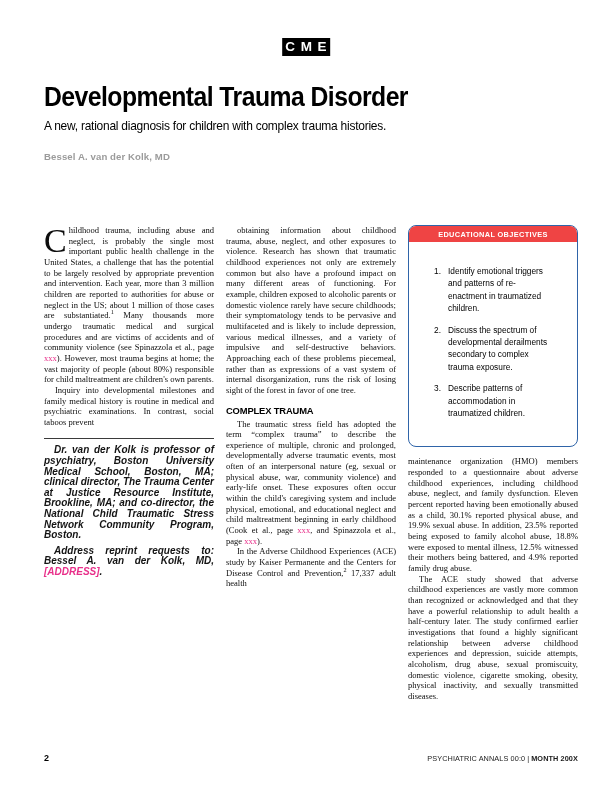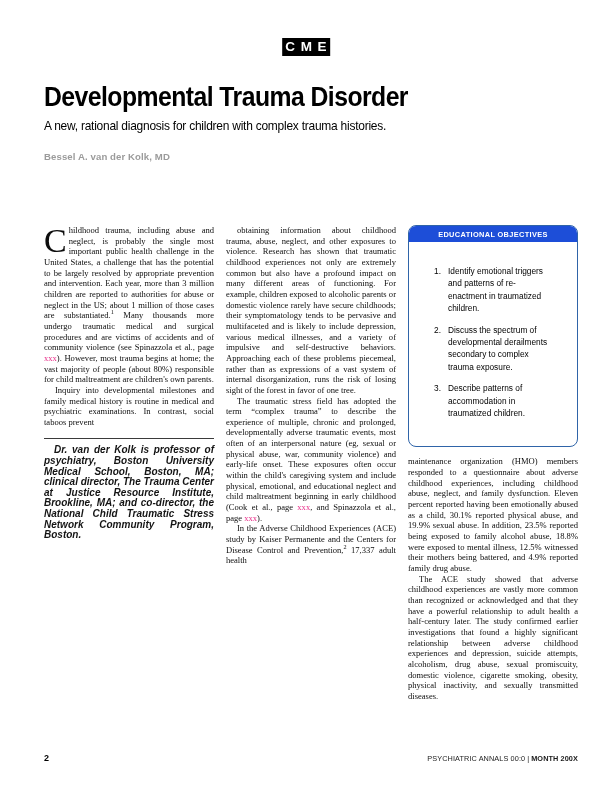--- a/index.html
+++ b/index.html
@@ -239,35 +239,37 @@
 <main class="columns">
 
   <div class="col">
     <p class="body dropcap-para"><span>Childhood trauma, including abuse and neglect, is probably the single most important public health challenge in the United States, a challenge that has the potential to be largely resolved by appropriate prevention and intervention. Each year, more than 3 million children are reported to authorities for abuse or neglect in the US; about 1 million of those cases are substantiated.</span><sup>1</sup><span> Many thousands more undergo traumatic medical and surgical procedures and are victims of accidents and of community violence (see Spinazzola et al., page </span><span class="xxx">xxx</span><span>). However, most trauma begins at home; the vast majority of people (about 80%) responsible for child maltreatment are children's own parents.</span></p>
 
     <p class="body indent">Inquiry into developmental milestones and family medical history is routine in medical and psychiatric examinations. In contrast, social taboos prevent</p>
 
     <hr class="bio-rule">
 
     <p class="bio">Dr. van der Kolk is professor of psychiatry, Boston University Medical School, Boston, MA; clinical director, The Trauma Center at Justice Resource Institute, Brookline, MA; and co-director, the National Child Traumatic Stress Network Community Program, Boston.</p>
+    <p class="bio"><span>Address reprint requests to: Bessel A. van der Kolk, MD, </span><span class="addr">[ADDRESS]</span><span>.</span></p>
   </div>
 
   <div class="col">
     <p class="body indent">obtaining information about childhood trauma, abuse, neglect, and other exposures to violence. Research has shown that traumatic childhood experiences not only are extremely common but also have a profound impact on many different areas of functioning. For example, children exposed to alcoholic parents or domestic violence rarely have secure childhoods; their symptomatology tends to be pervasive and multifaceted and is likely to include depression, various medical illnesses, and a variety of impulsive and self-destructive behaviors. Approaching each of these problems piecemeal, rather than as expressions of a vast system of internal disorganization, runs the risk of losing sight of the forest in favor of one tree.</p>
 
+    <h2 class="section-head">COMPLEX TRAUMA</h2>
 
     <p class="body indent"><span>The traumatic stress field has adopted the term “complex trauma” to describe the experience of multiple, chronic and prolonged, developmentally adverse traumatic events, most often of an interpersonal nature (eg, sexual or physical abuse, war, community violence) and early-life onset. These exposures often occur within the child's caregiving system and include physical, emotional, and educational neglect and child maltreatment beginning in early childhood (Cook et al., page </span><span class="xxx">xxx</span><span>, and Spinazzola et al., page </span><span class="xxx">xxx</span><span>).</span></p>
 
     <p class="body indent"><span>In the Adverse Childhood Experiences (ACE) study by Kaiser Permanente and the Centers for Disease Control and Prevention,</span><sup>2</sup><span> 17,337 adult health</span></p>
   </div>
 
   <div class="col">
 
     <section class="objectives-box" style="border-color: rgb(47, 100, 168);">
-      <div class="objectives-header" style="background: #1d4ed8;">EDUCATIONAL OBJECTIVES</div>
+      <div class="objectives-header" style="background: #ef4444;">EDUCATIONAL OBJECTIVES</div>
       <ol class="objectives-list">
         <li>Identify emotional triggers and patterns of re-enactment in traumatized children.</li>
         <li>Discuss the spectrum of developmental derailments secondary to complex trauma exposure.</li>
         <li>Describe patterns of accommodation in traumatized children.</li>
       </ol>
     </section>
 
     <p class="body">maintenance organization (HMO) members responded to a questionnaire about adverse childhood experiences, including childhood abuse, neglect, and family dysfunction. Eleven percent reported having been emotionally abused as a child, 30.1% reported physical abuse, and 19.9% sexual abuse. In addition, 23.5% reported being exposed to family alcohol abuse, 18.8% were exposed to mental illness, 12.5% witnessed their mothers being battered, and 4.9% reported family drug abuse.</p>
     <p class="body indent">The ACE study showed that adverse childhood experiences are vastly more common than recognized or acknowledged and that they have a powerful relationship to adult health a half-century later. The study confirmed earlier investigations that found a highly significant relationship between adverse childhood experiences and depression, suicide attempts, alcoholism, drug abuse, sexual promiscuity, domestic violence, cigarette smoking, obesity, physical inactivity, and sexually transmitted diseases.</p>
   </div>

